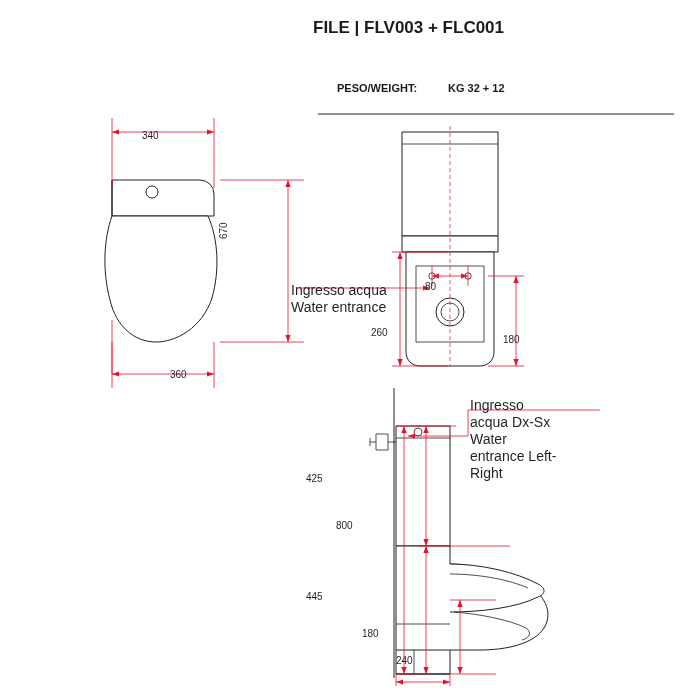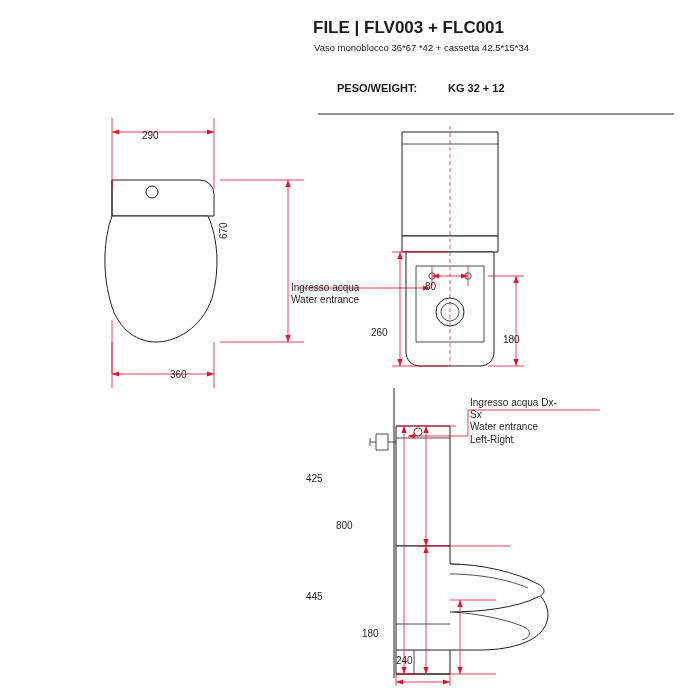--- a/index.html
+++ b/index.html
@@ -9,39 +9,38 @@
     font-family:"Liberation Sans", sans-serif;
     color:#231f20;
     position:relative;
     overflow:hidden;
   }
   .stage{position:absolute;left:0;top:0;width:560px;height:700px;}
   .abs{position:absolute;}
   .subline2{font-size:8.5px;color:#6f6f6f;}
   .weightrow{font-size:11px;font-weight:bold;color:#1b1b1b;padding-left:24px;}
 
-  .label{font-size:10px;color:#231f20;line-height:1.22;}
+  .label{font-size:14px;color:#231f20;line-height:1.22;}
   .viewlabel{font-size:11px;color:#231f20;line-height:1.35;}
 
   .dimtext{font-size:10px;color:#231f20;}
 
   svg{display:block;}
   .ln{stroke:#231f20;stroke-width:1;fill:none;}
   .red{stroke:#e8112d;stroke-width:.8;fill:none;}
   .redfill{fill:#e8112d;}
   .thin{stroke:#231f20;stroke-width:.8;fill:none;}
   .reddash{stroke:#e8112d;stroke-width:.7;fill:none;stroke-dasharray:4 3;}
 </style>
 </head>
 <body>
 
 <div class="stage" data-name="technical-drawing-sheet">
 
   <div class="abs" style="left:313px;top:18px;" data-name="product-title">FILE  | FLV003 + FLC001</div>
-  <div class="abs" style="left:314px;top:42px;" data-name="product-description-it">Vaso  monoblocco   36*67 *42 + cassetta 42.5*15*34</div>
   <div class="abs weightrow" style="left:313px;top:82px;" data-name="weight-label">PESO/WEIGHT:</div>
   <div class="abs weightrow" style="left:424px;top:82px;" data-name="weight-value">KG 32 + 12</div>
 
   <style>
     [data-name="product-description-it"]{font-size:9.5px;color:#1b1b1b;}
     [data-name="product-title"]{font-size:17px;font-weight:bold;color:#1b1b1b;}
   </style>
 
   <svg class="abs" style="left:90px;top:120px;" width="190" height="280" data-name="top-view-drawing">
 
@@ -71,21 +70,21 @@
 
     <path class="red" d="M22,232 L22,278"></path>
     <path class="red" d="M124,232 L124,278"></path>
     <path class="red" d="M22,264 L124,264"></path>
     <path class="redfill" d="M22,264 l7,-2.6 l0,5.2 Z"></path>
     <path class="redfill" d="M124,264 l-7,-2.6 l0,5.2 Z"></path>
 
     <path class="red" d="M22,210 L22,264"></path>
   </svg>
 
-  <div class="abs dimtext" style="left:142px;top:130px;" data-name="dim-top-width">290</div>
+  <div class="abs dimtext" style="left:142px;top:130px;" data-name="dim-top-width">340</div>
   <div class="abs dimtext" style="left:218px;top:239px;transform:rotate(-90deg);transform-origin:left top;" data-name="dim-top-height">670</div>
   <div class="abs dimtext" style="left:142px;top:369px;margin-left:28px;" data-name="dim-top-base-width">360</div>
 
   <svg class="abs" style="left:318px;top:112px;" width="360" height="4" data-name="rear-view-top-rule">
     <path class="ln" d="M0,2 L356,2"></path>
   </svg>
 
   <svg class="abs" style="left:380px;top:116px;" width="140" height="260" data-name="rear-view-drawing">
 
     <path class="ln" d="M22,16 L118,16 L118,120 L22,120 Z" style="fill:#ffffff"></path>

